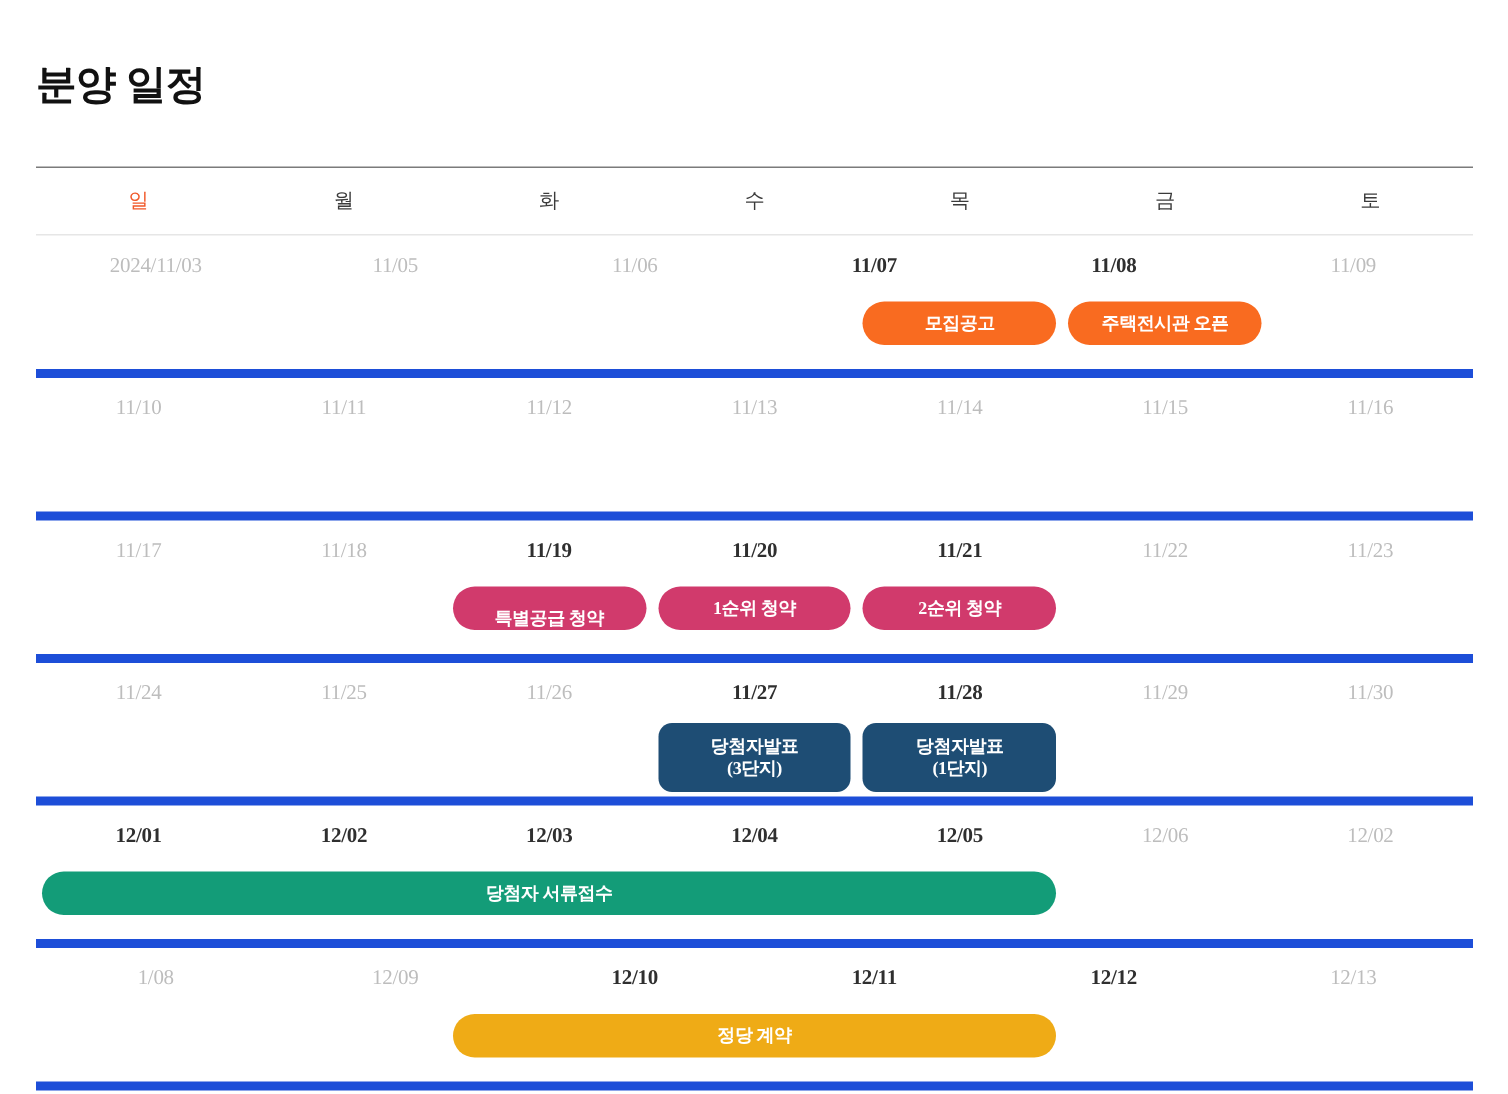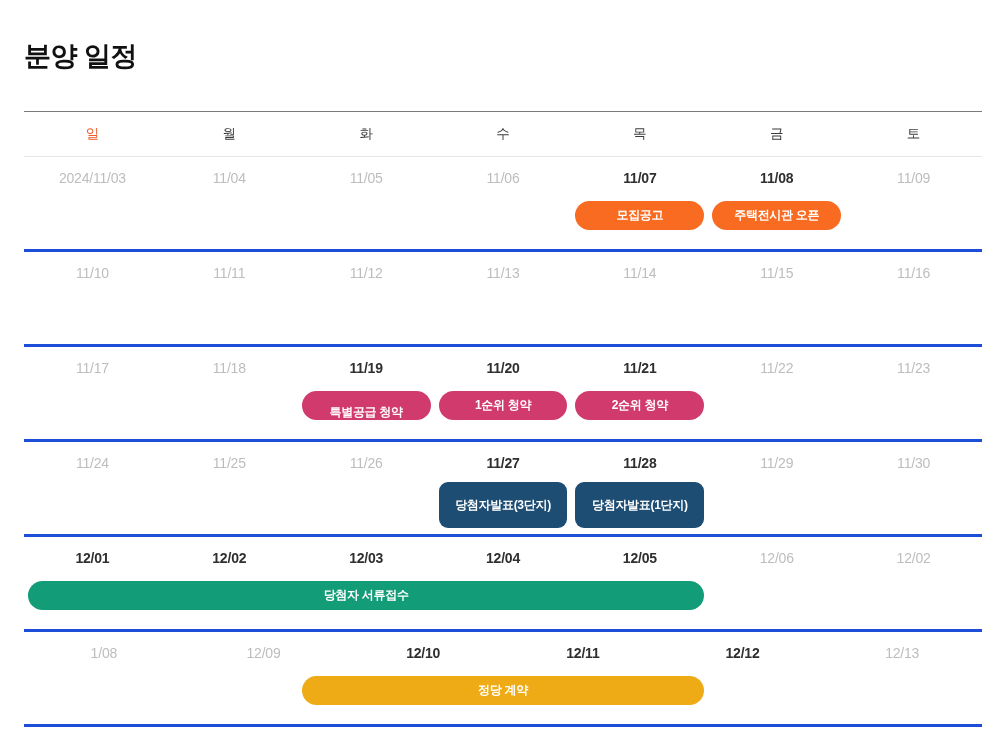--- a/index.html
+++ b/index.html
@@ -59,21 +59,22 @@
     font-size: 13.5px;
     color: #3b3b3b;
   }
   .weekday-cell.sun { color: #f1592a; }
 
   
   .week-row {
     position: relative;
     width: 100%;
     height: 95px;
-    border-bottom: 3px solid #1d4ed8;
+    border-bottom: 6px solid #1d4ed8;
+    font-family: Liberation Serif, serif;
   }
 
   .date-row {
     display: flex;
     width: 100%;
     height: 100%;
   }
   .date-cell {
     flex: 1 1 0;
     padding-top: 13px;
@@ -111,20 +112,21 @@
     font-weight: bold;
     letter-spacing: -0.3px;
     white-space: nowrap;
     text-align: center;
     line-height: 1.25;
   }
   .badge.two-line {
     top: 40px;
     height: 46px;
     border-radius: 9px;
+    flex-direction: column;
     justify-content: center;
     text-align: center;
   }
   .badge.two-line .ln { display: block; }
 </style>
 </head>
 <body>
 
 <div class="page">
 
@@ -137,21 +139,20 @@
         <div class="weekday-cell">화</div>
         <div class="weekday-cell">수</div>
         <div class="weekday-cell">목</div>
         <div class="weekday-cell">금</div>
         <div class="weekday-cell">토</div>
       </div>
     <div>
         <div class="week-row">
           <div class="date-row">
             <div class="date-cell">2024/11/03</div>
-            <div class="date-cell">11/04</div>
             <div class="date-cell">11/05</div>
             <div class="date-cell">11/06</div>
             <div class="date-cell active">11/07</div>
             <div class="date-cell active">11/08</div>
             <div class="date-cell">11/09</div>
           </div>
           <div class="events-layer">
             <div class="badge" style="background: rgb(249, 107, 32); left: calc(57.1429% + 4px); width: calc(14.2857% - 8px);">
               <span class="ln">모집공고</span>
             </div>

